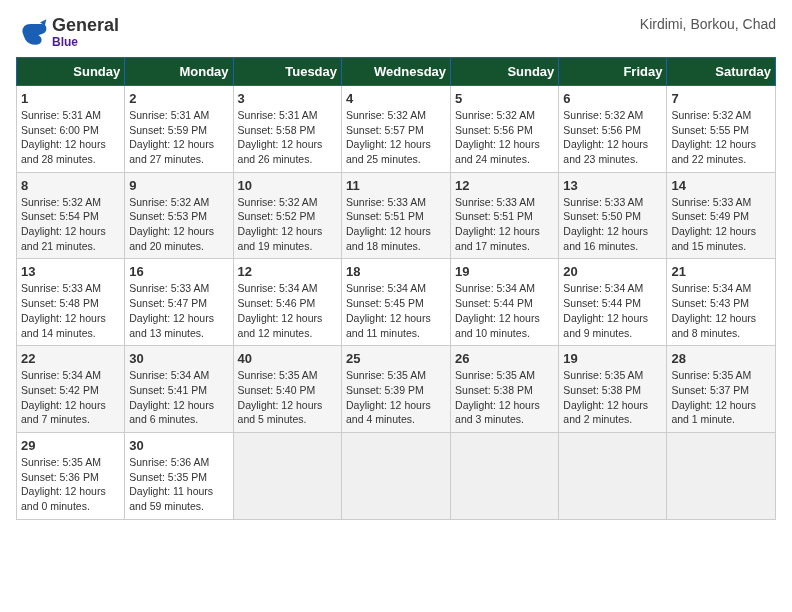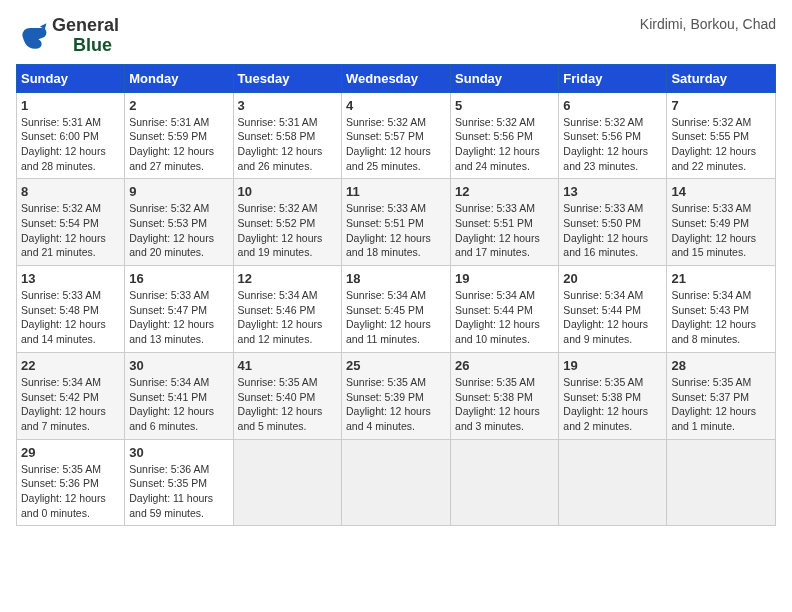--- a/index.html
+++ b/index.html
@@ -25,24 +25,23 @@
       display: flex;
       flex-direction: column;
       line-height: 1.1;
     }
     .logo-general {
       font-size: 18px;
       font-weight: bold;
       color: #333;
     }
     .logo-blue {
-      font-size: 18px;
-      font-weight: bold;
-      color: #14532d;
-      margin-left: 21px;
+      font-size: 12px;
+      font-weight: bold;
+      color: #4c1d95;
     }
     .logo-icon {
       width: 32px;
       height: 32px;
     }
     .title-block {
       text-align: right;
     }
     .month-title {
       font-size: 32px;
@@ -52,24 +51,24 @@
     .location {
       font-size: 14px;
       color: #555;
     }
     .calendar {
       width: 100%;
       border-collapse: collapse;
       font-size: 11px;
     }
     .calendar thead tr th {
-      background: #1d4ed8;
+      background: #14532d;
       color: #fff;
       padding: 6px 4px;
-      text-align: left;
+      text-align: right;
       font-size: 13px;
       font-weight: bold;
       border: 1px solid #1a5fb4;
     }
     .calendar tbody tr td {
       vertical-align: top;
       padding: 5px 4px;
       border: 1px solid #ccc;
       width: 110px;
       min-height: 75px;
@@ -311,21 +310,21 @@
       </td>
         <td>
         <span class="day-num">30</span>
         <div class="day-info">
           Sunrise: 5:34 AM<br>
           Sunset: 5:41 PM<br>
           Daylight: 12 hours <br>and 6 minutes.
         </div>
       </td>
         <td>
-        <span class="day-num">41</span>
+        <span class="day-num">40</span>
         <div class="day-info">
           Sunrise: 5:35 AM<br>
           Sunset: 5:40 PM<br>
           Daylight: 12 hours <br>and 5 minutes.
         </div>
       </td>
         <td>
         <span class="day-num">25</span>
         <div class="day-info">
           Sunrise: 5:35 AM<br>

